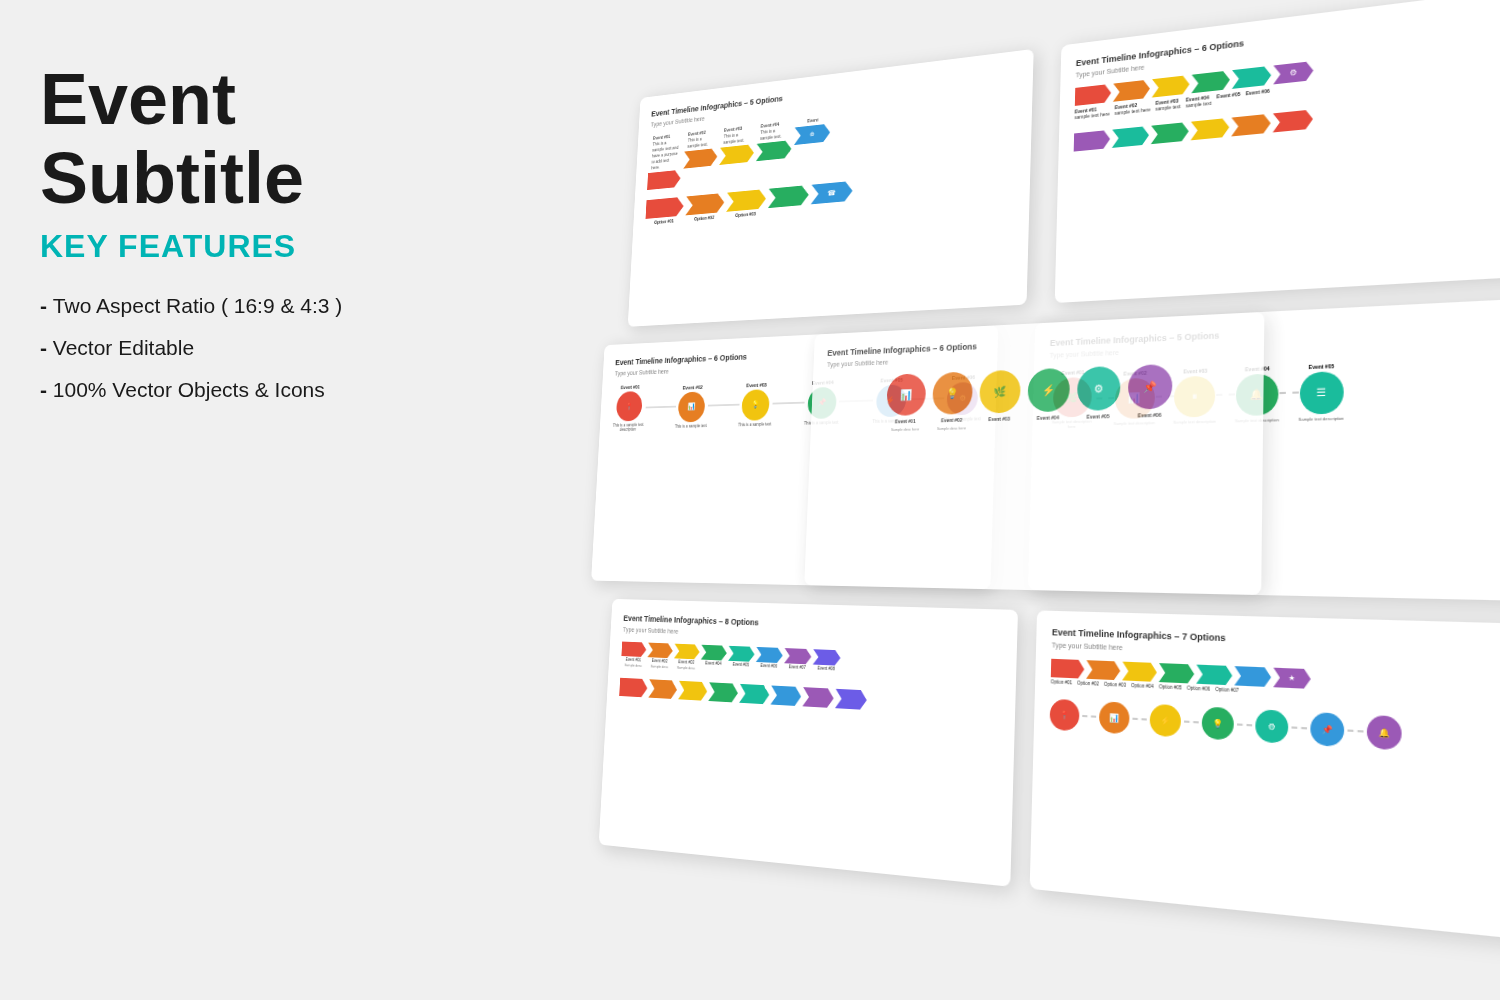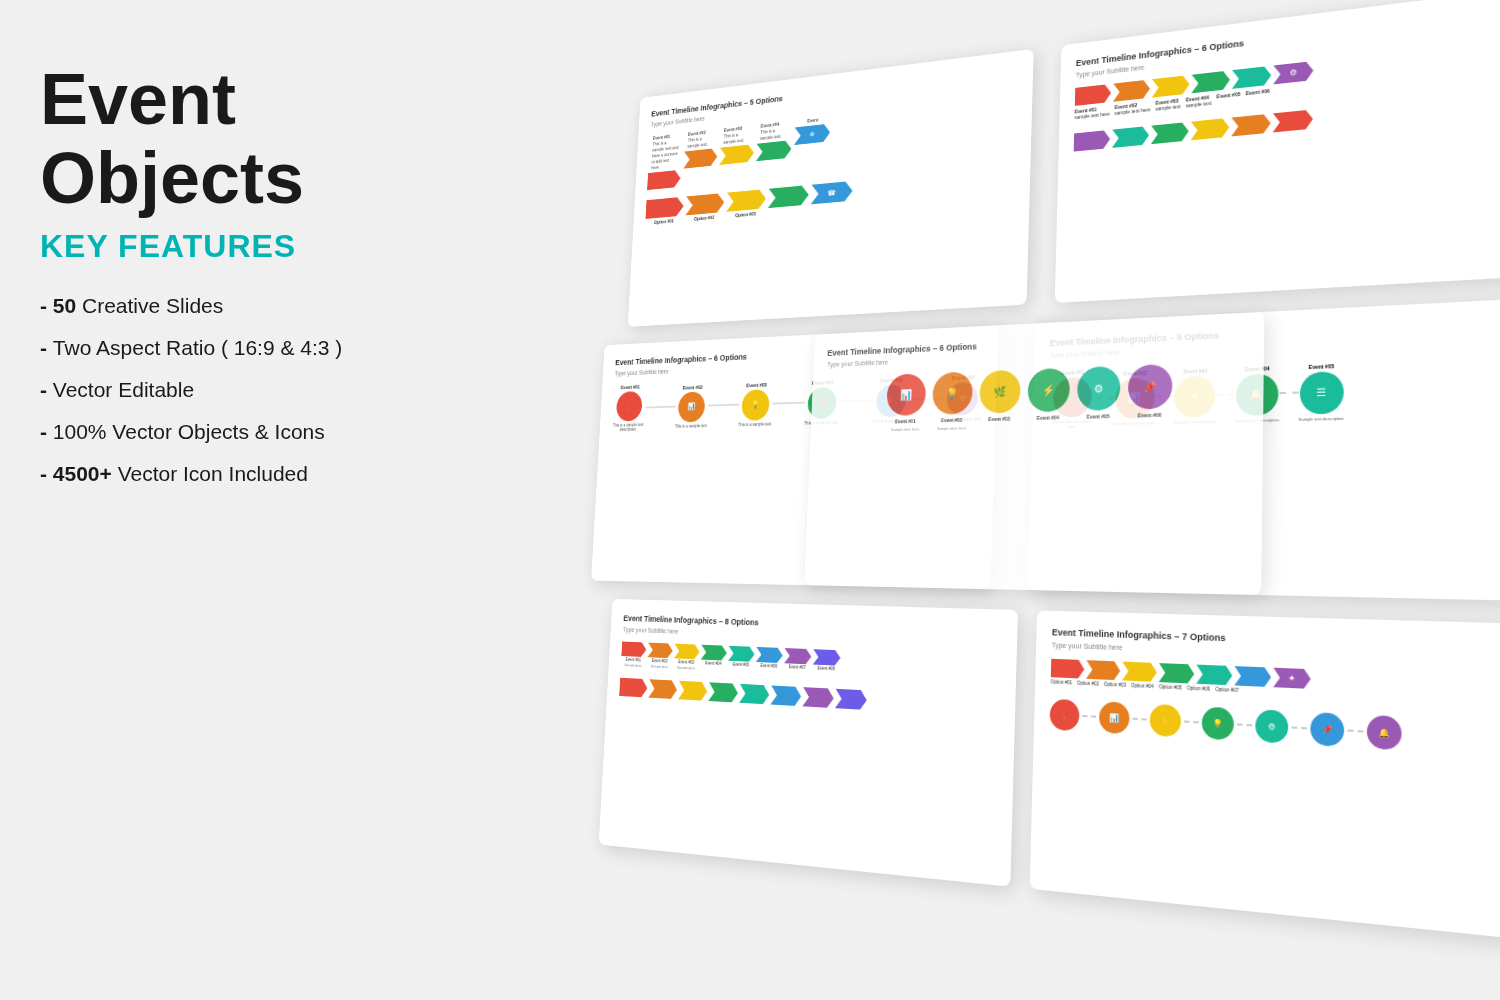--- a/index.html
+++ b/index.html
@@ -207,30 +207,28 @@
       display: flex;
       flex-direction: column;
       align-items: center;
       gap: 2px;
     }
   </style>
 </head>
 <body>
 
 <div class="left-panel">
-  <h1 class="main-title">Event Objects</h1>
+  <h1 class="main-title">Event Subtitle</h1>
 
   <h2 class="key-features-title">KEY FEATURES</h2>
 
   <ul class="features-list">
-    <li><strong>50</strong> Creative Slides</li>
     <li>Two Aspect Ratio ( 16:9 &amp; 4:3 )</li>
     <li>Vector Editable</li>
     <li>100% Vector Objects &amp; Icons</li>
-    <li><strong>4500+</strong> Vector Icon Included</li>
   </ul>
 </div>
 
 <div class="gs-icon">
   <div class="gs-icon-inner">
     <svg width="28" height="28" viewBox="0 0 28 28">
       <rect x="3" y="5" width="22" height="18" rx="2" fill="#f5a623" opacity="0.2"></rect>
       <rect x="5" y="7" width="18" height="14" rx="1.5" fill="white" stroke="#f5a623" stroke-width="1.5"></rect>
       <rect x="8" y="10" width="12" height="1.5" rx="0.75" fill="#f5a623"></rect>
       <rect x="8" y="13" width="9" height="1.5" rx="0.75" fill="#f5a623" opacity="0.7"></rect>

